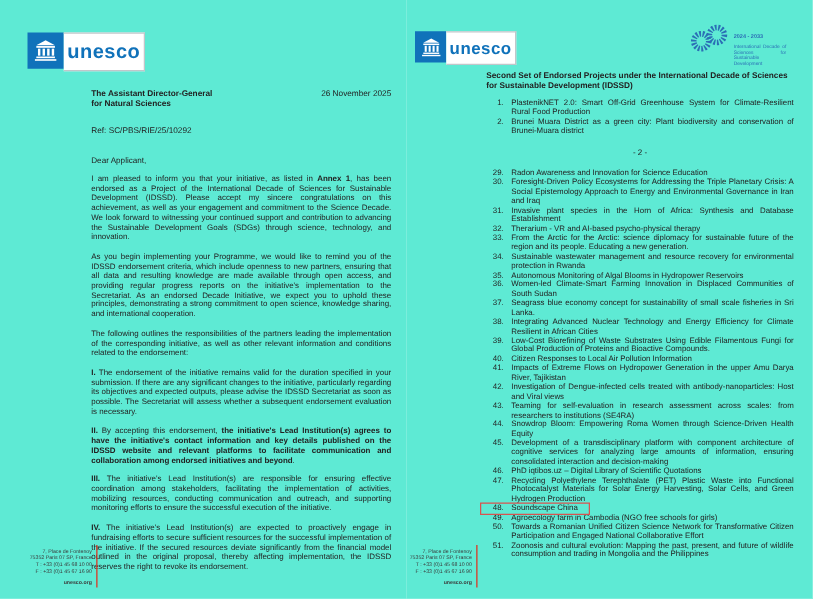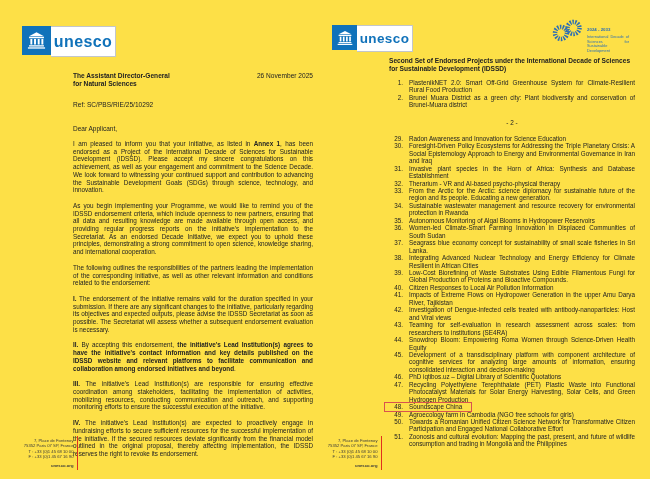--- a/index.html
+++ b/index.html
@@ -1,21 +1,21 @@
 <!DOCTYPE html>
 <html><head>
 <meta charset="utf-8">
 <style>
   html,body{margin:0;padding:0;}
   body{
     width:650px;height:479px;position:relative;background:#ffffff;
     font-family:"Liberation Sans", sans-serif;color:#222;overflow:hidden;
     -webkit-font-smoothing:antialiased;
   }
-  .page{position:absolute;top:0;width:325px;height:479px;background:#fde047;}
+  .page{position:absolute;top:0;width:325px;height:479px;background:#5eead4;}
   #page-left{left:0;}
   #page-right{left:325px;}
 
   
   .ulogo{position:absolute;display:flex;align-items:stretch;}
   .ulogo .tile{background:#1072BA;display:flex;align-items:center;justify-content:center;}
   .ulogo .wordbox{background:#fff;border:1px solid #c2c6ca;border-left:none;display:flex;align-items:center;justify-content:center;}
   .ulogo .word{color:#1072BA;font-weight:bold;letter-spacing:.4px;}
   #page-left .ulogo{left:22px;top:26px;}
   #page-left .tile{width:29px;height:29px;}

